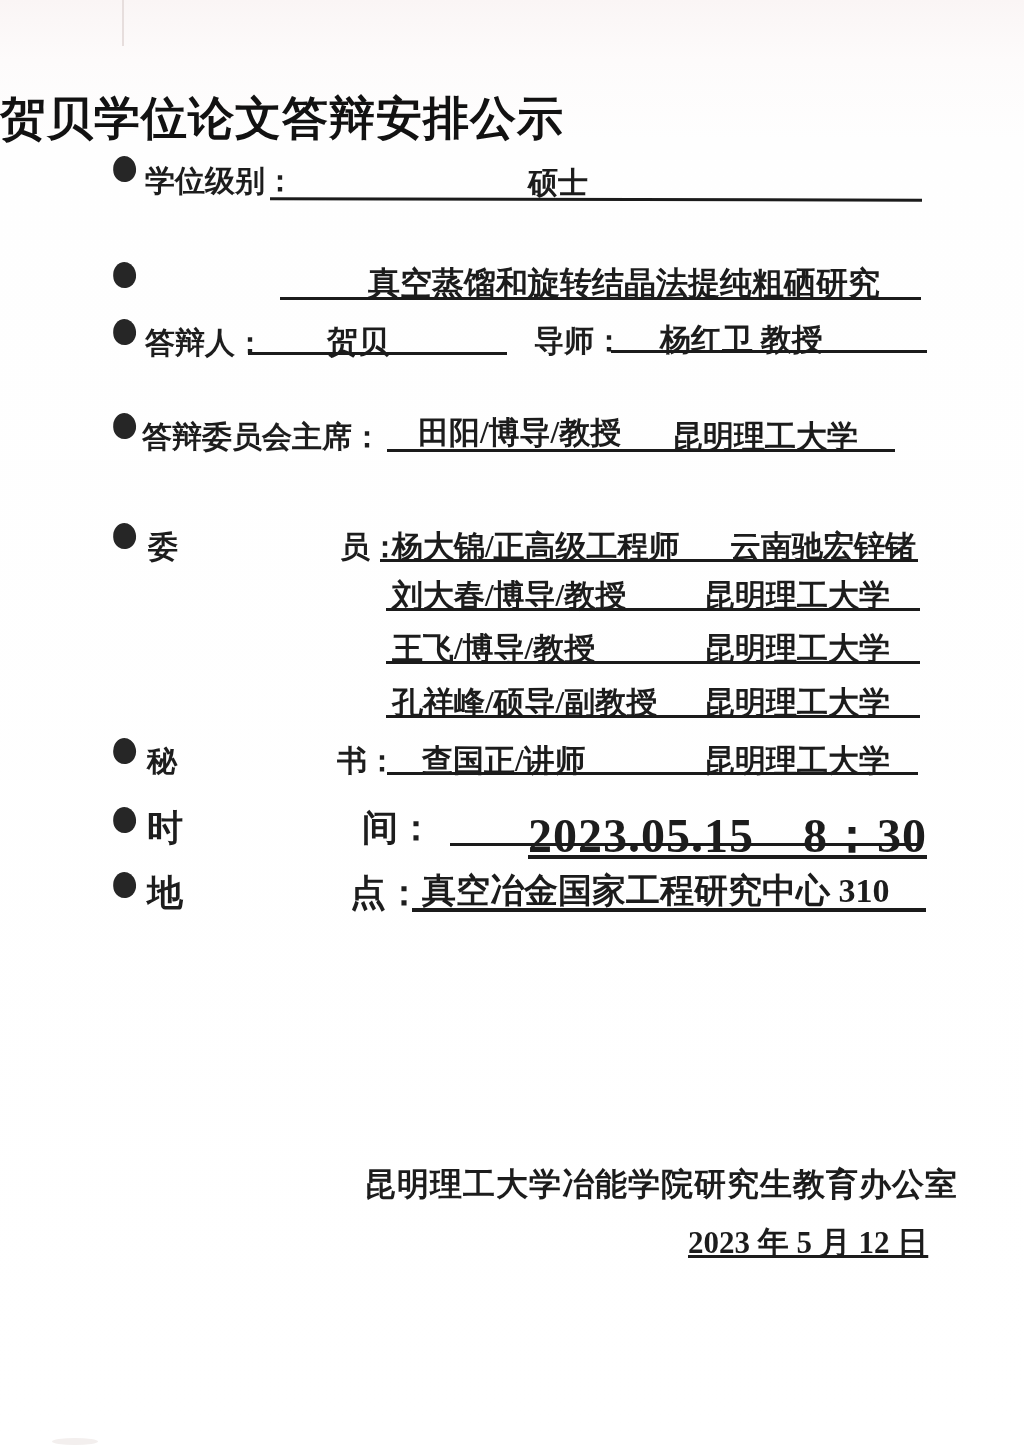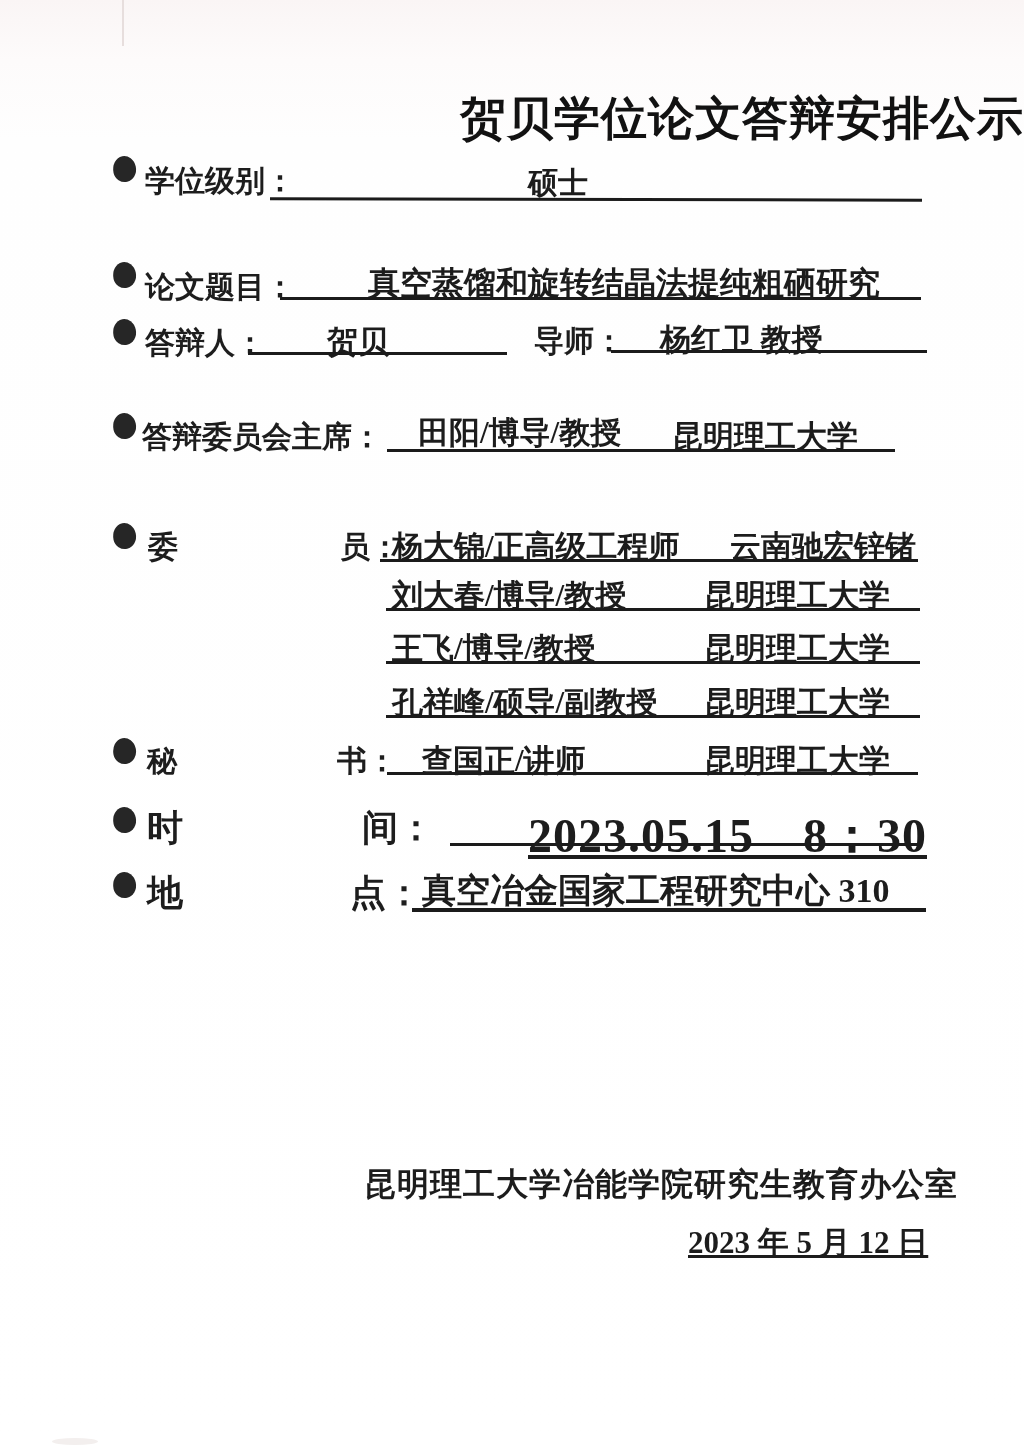--- a/index.html
+++ b/index.html
@@ -23,21 +23,21 @@
   }
   .artifact-smudge {
     position: absolute;
     left: 52px; top: 1438px; width: 46px; height: 7px;
     background: #f3efee; border-radius: 50%;
   }
 
   .doc-title {
     position: absolute;
     left: 0; top: 88px; width: 100%;
-    text-align: right;
+    text-align: left;
     font-family: Liberation Sans, sans-serif;
     font-weight: bold;
     font-size: 46px;
     letter-spacing: 1px;
     color: #121212;
     white-space: nowrap;
   }
 
   .bullet {
     position: absolute;
@@ -99,21 +99,20 @@
   <div class="artifact-smudge"></div>
 
   <div class="doc-title">贺贝学位论文答辩安排公示</div>
 
   <div class="bullet" style="left:113px; top:156px;"></div>
   <div class="lbl" style="left:145px; top:161px;">学位级别：</div>
   <div class="line" style="left:270px; top:198px; width:652px; transform:rotate(0.12deg);"></div>
   <div class="val val-sm" style="left:528px; top:163px;">硕士</div>
 
   <div class="bullet" style="left:113px; top:262px;"></div>
-  <div class="lbl" style="left:145px; top:267px;">论文题目：</div>
   <div class="line" style="left:280px; top:297px; width:641px;"></div>
   <div class="val" style="left:368px; top:262px; font-size:32px;">真空蒸馏和旋转结晶法提纯粗硒研究</div>
 
   <div class="bullet" style="left:113px; top:319px;"></div>
   <div class="lbl" style="left:145px; top:323px;">答辩人：</div>
   <div class="line" style="left:248px; top:352px; width:259px;"></div>
   <div class="val" style="left:327px; top:321px;">贺贝</div>
   <div class="lbl" style="left:534px; top:321px;">导师：</div>
   <div class="line" style="left:611px; top:350px; width:316px;"></div>
   <div class="val" style="left:660px; top:319px;">杨红卫 教授</div>

